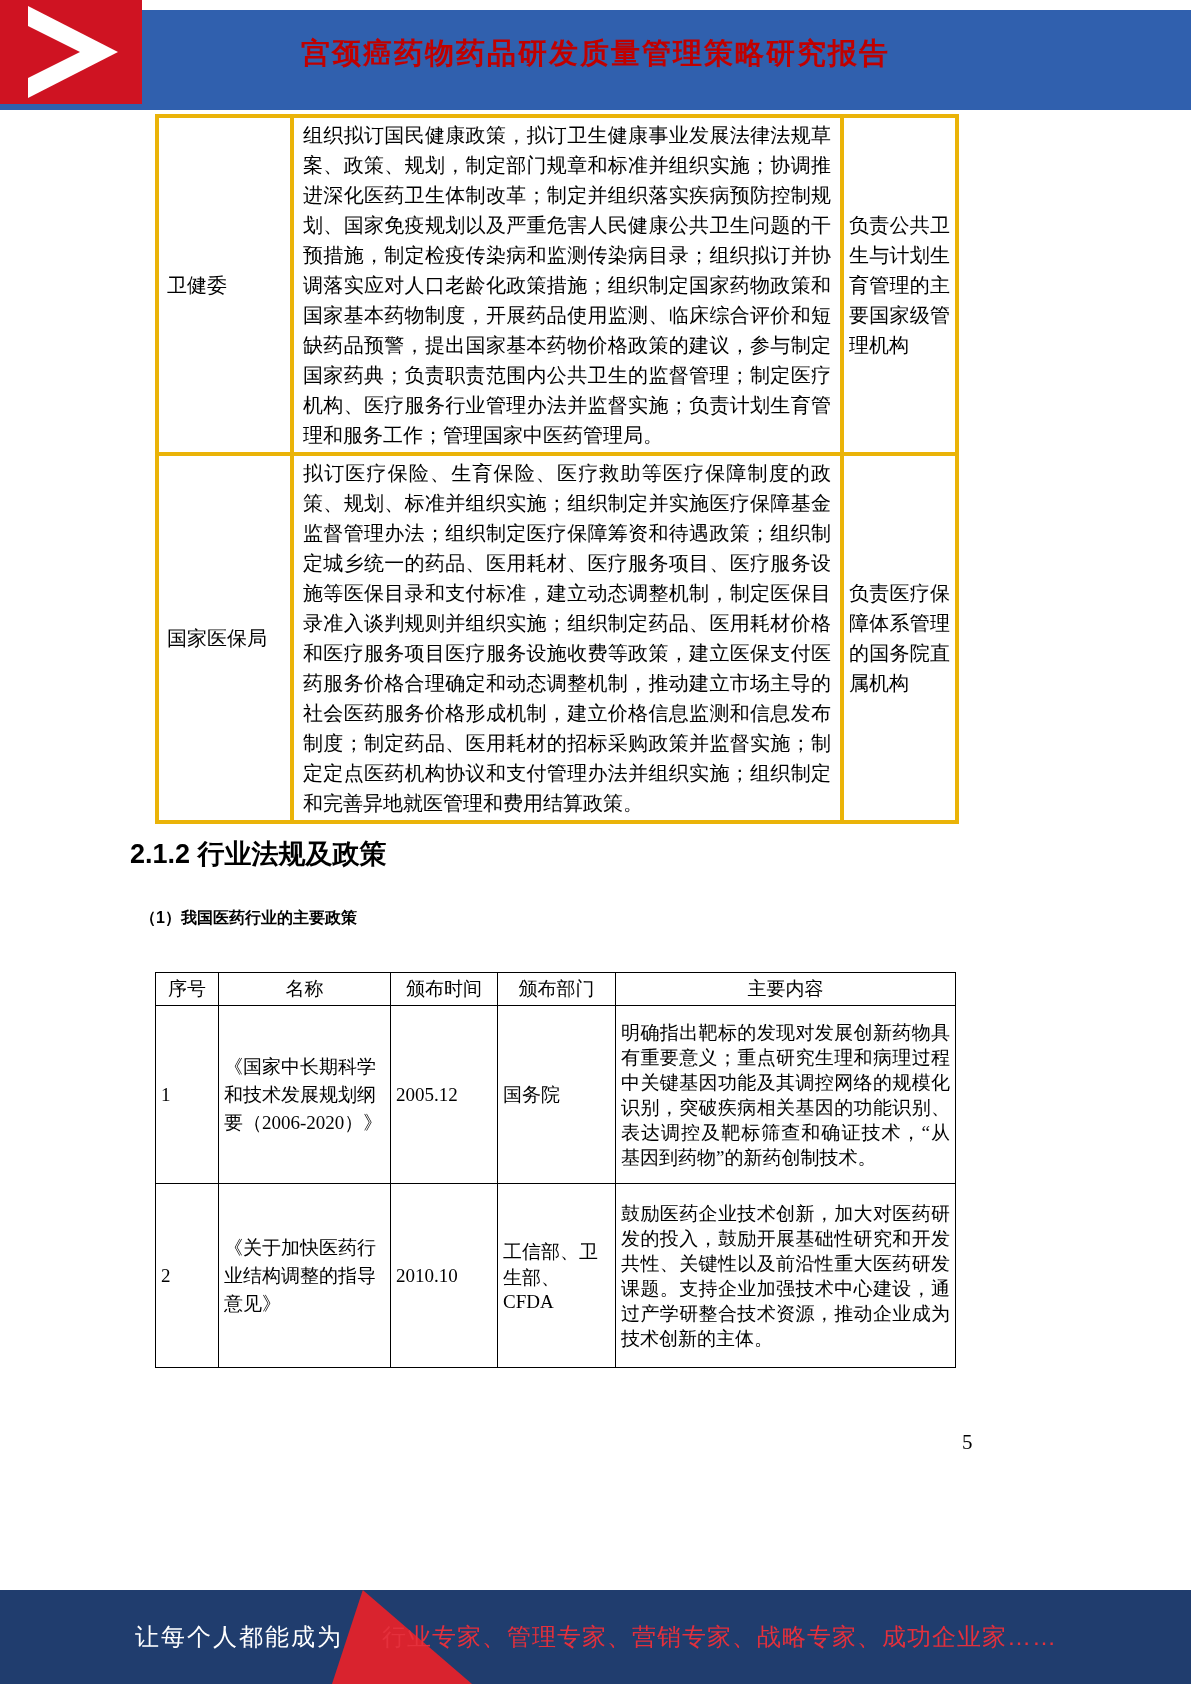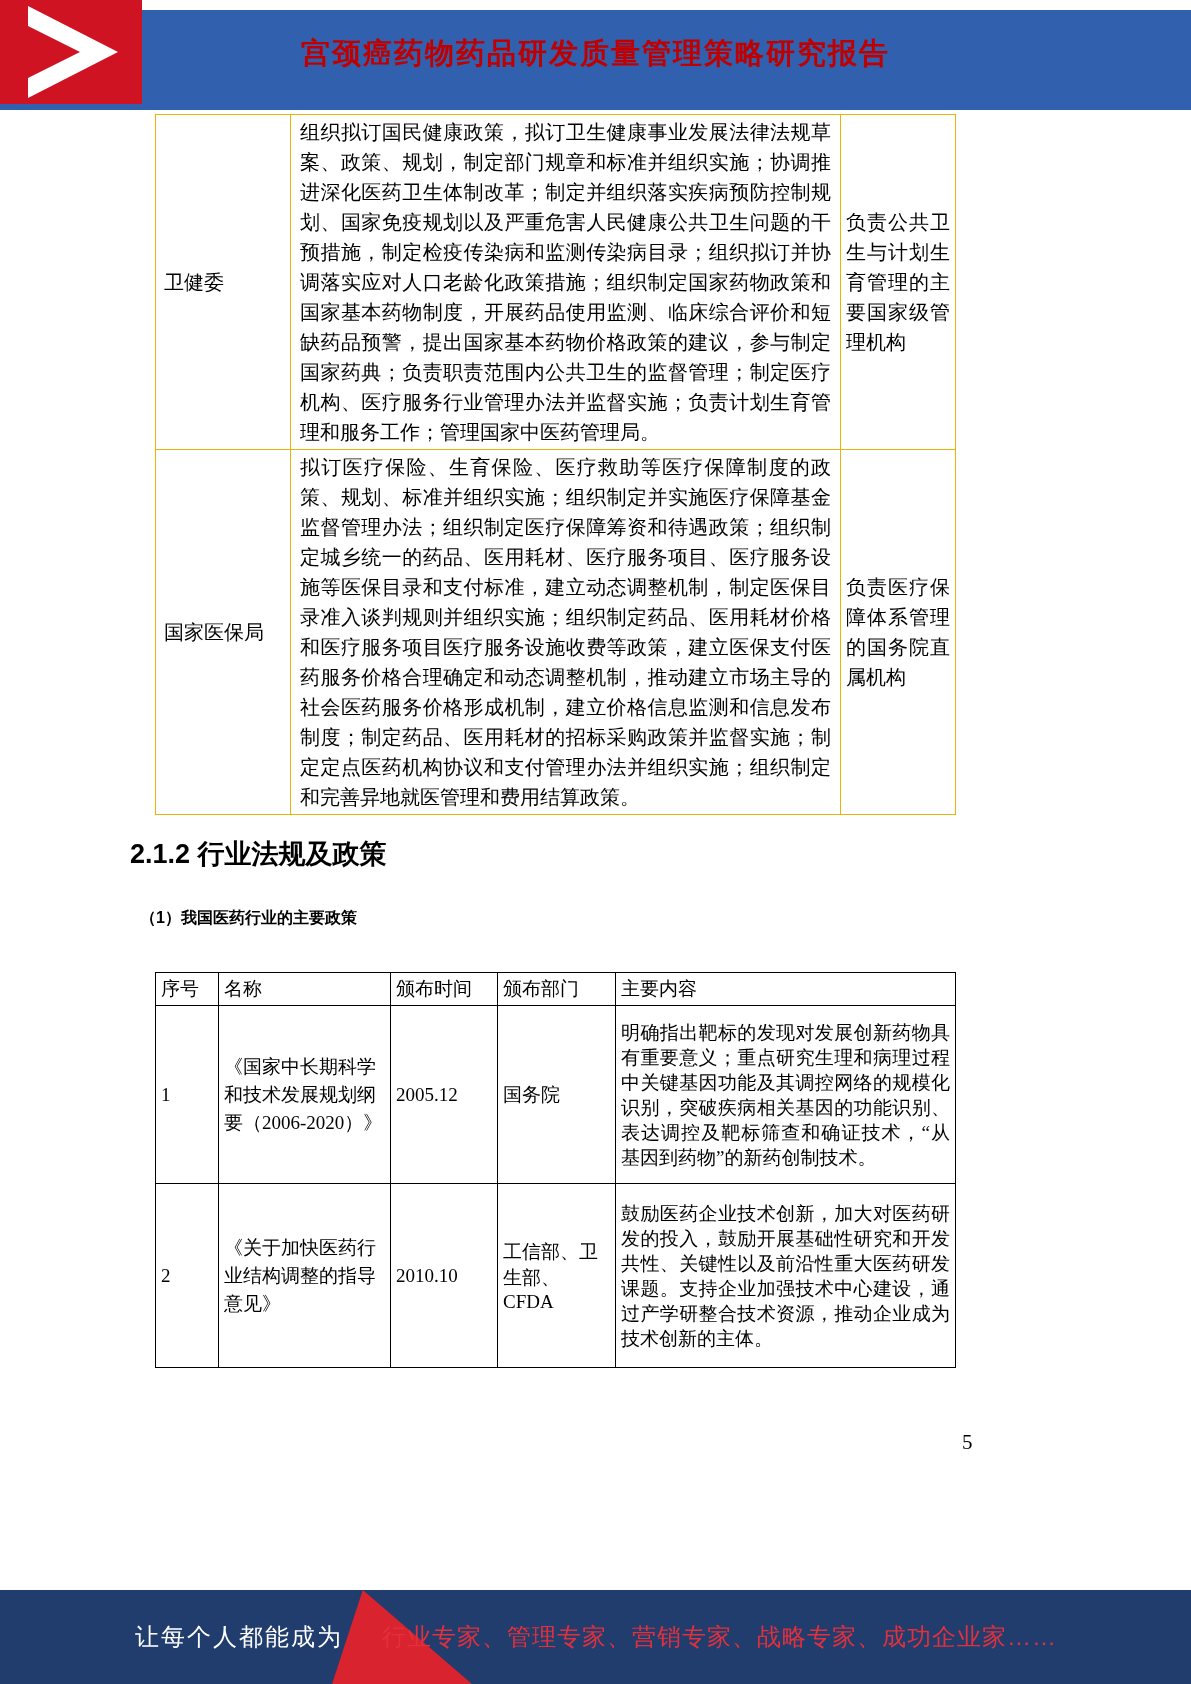--- a/index.html
+++ b/index.html
@@ -22,21 +22,21 @@
     font-family:"Liberation Sans","DejaVu Sans",sans-serif;
     font-weight:bold; font-size:29px; color:#c00000; letter-spacing:2px;
   }
   .logo { position:absolute; top:0; left:0; width:142px; height:104px; }
 
   
   .org-table {
     position:absolute; top:114px; left:155px; width:800px;
     border-collapse:collapse; table-layout:fixed;
   }
-  .org-table td { border:1px solid #eab308; font-size:20px; }
+  .org-table td { border:4px solid #eab308; font-size:20px; }
   tr.t1-r1 { height:334px; }
   tr.t1-r2 { height:352px; }
   .t1-org  { padding:15px 8px; vertical-align:middle; }
   .t1-desc { padding:2px 9px; vertical-align:top; line-height:30px; text-align:justify; }
   .t1-role { padding:2px 5px; vertical-align:middle; line-height:30px; text-align:justify; }
 
   
   .sec-heading {
     position:absolute; top:836px; left:130px;
     font-family:"Liberation Sans","DejaVu Sans",sans-serif;
@@ -47,21 +47,21 @@
     font-family:"Liberation Sans","DejaVu Sans",sans-serif;
     font-weight:bold; font-size:16px; color:#000;
   }
 
   
   .policy-table {
     position:absolute; top:972px; left:155px; width:800px;
     border-collapse:collapse; table-layout:fixed; font-size:19px;
   }
   .policy-table td { border:1px solid #000; padding:3px 5px; vertical-align:middle; }
-  tr.t2-head { height:18px; }
+  tr.t2-head { height:18px;text-align:center; }
   tr.t2-r1 { height:178px; }
   tr.t2-r2 { height:184px; }
   .c-name { line-height:28px; }
   .c-content { vertical-align:top; line-height:25px; text-align:justify; padding:3px 6px; }
   .vtop { vertical-align:top; }
 
   
   .page-number { position:absolute; top:1430px; left:962px; font-size:21px; }
 
   

